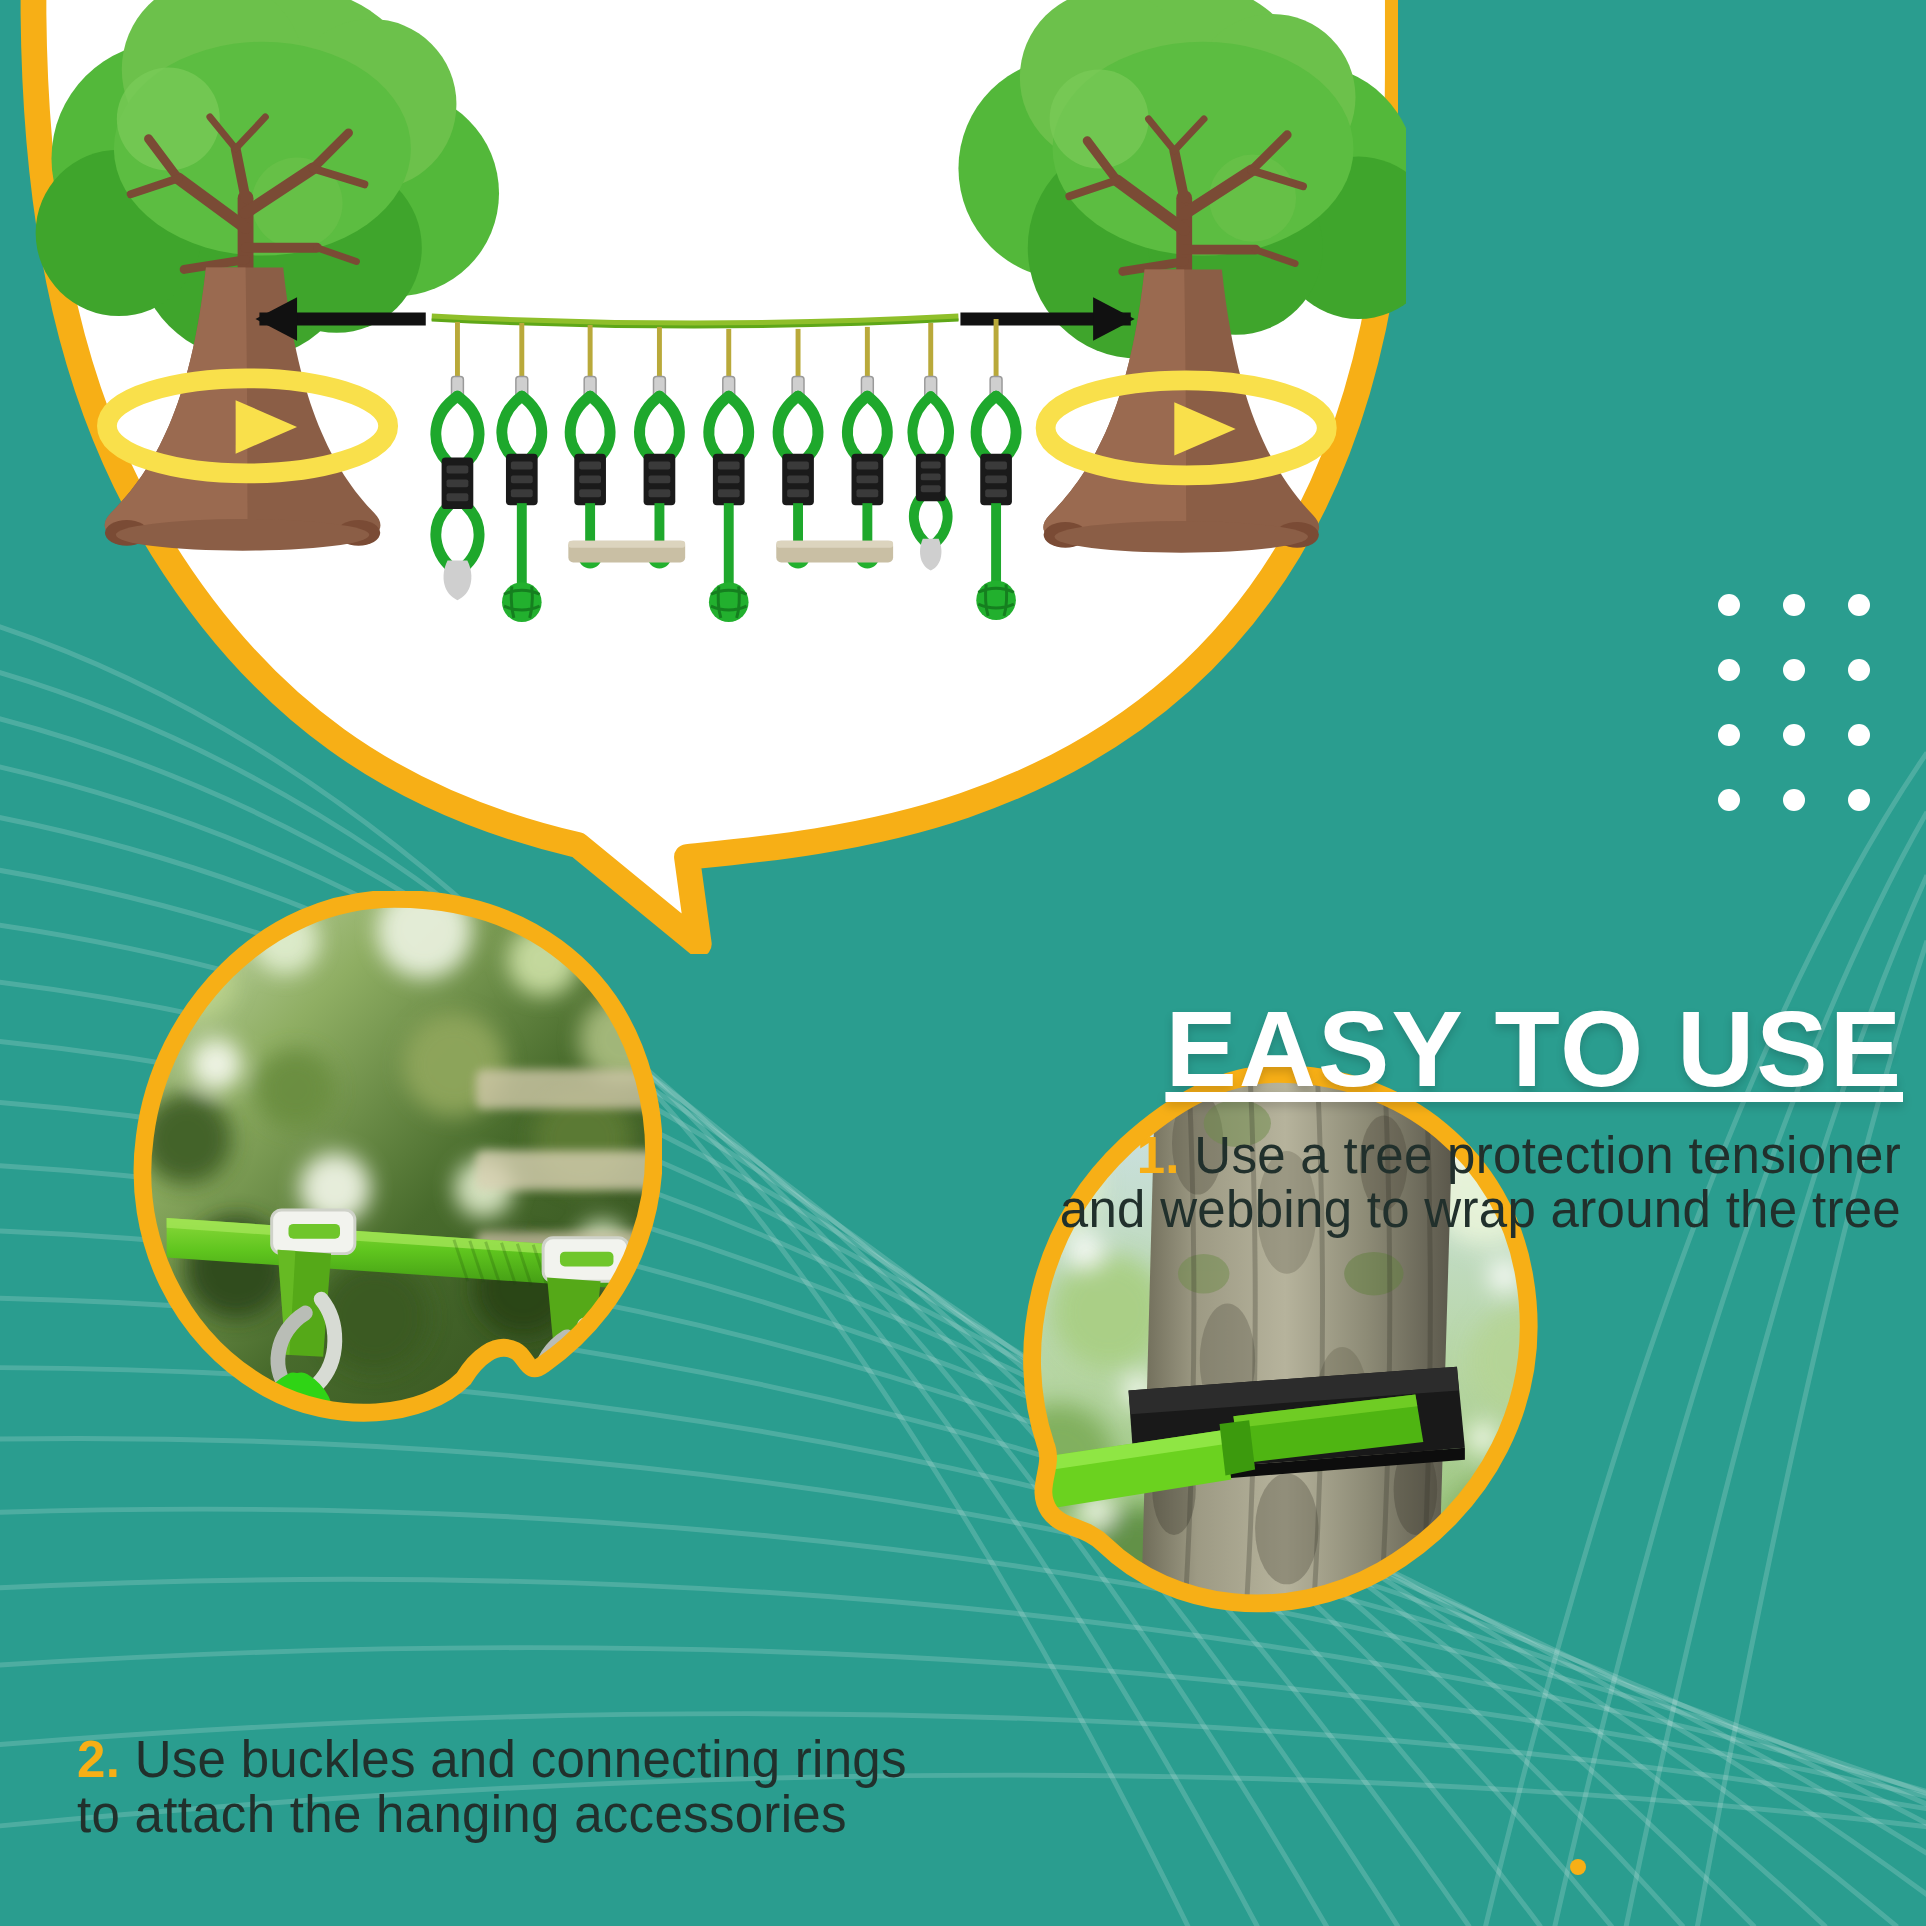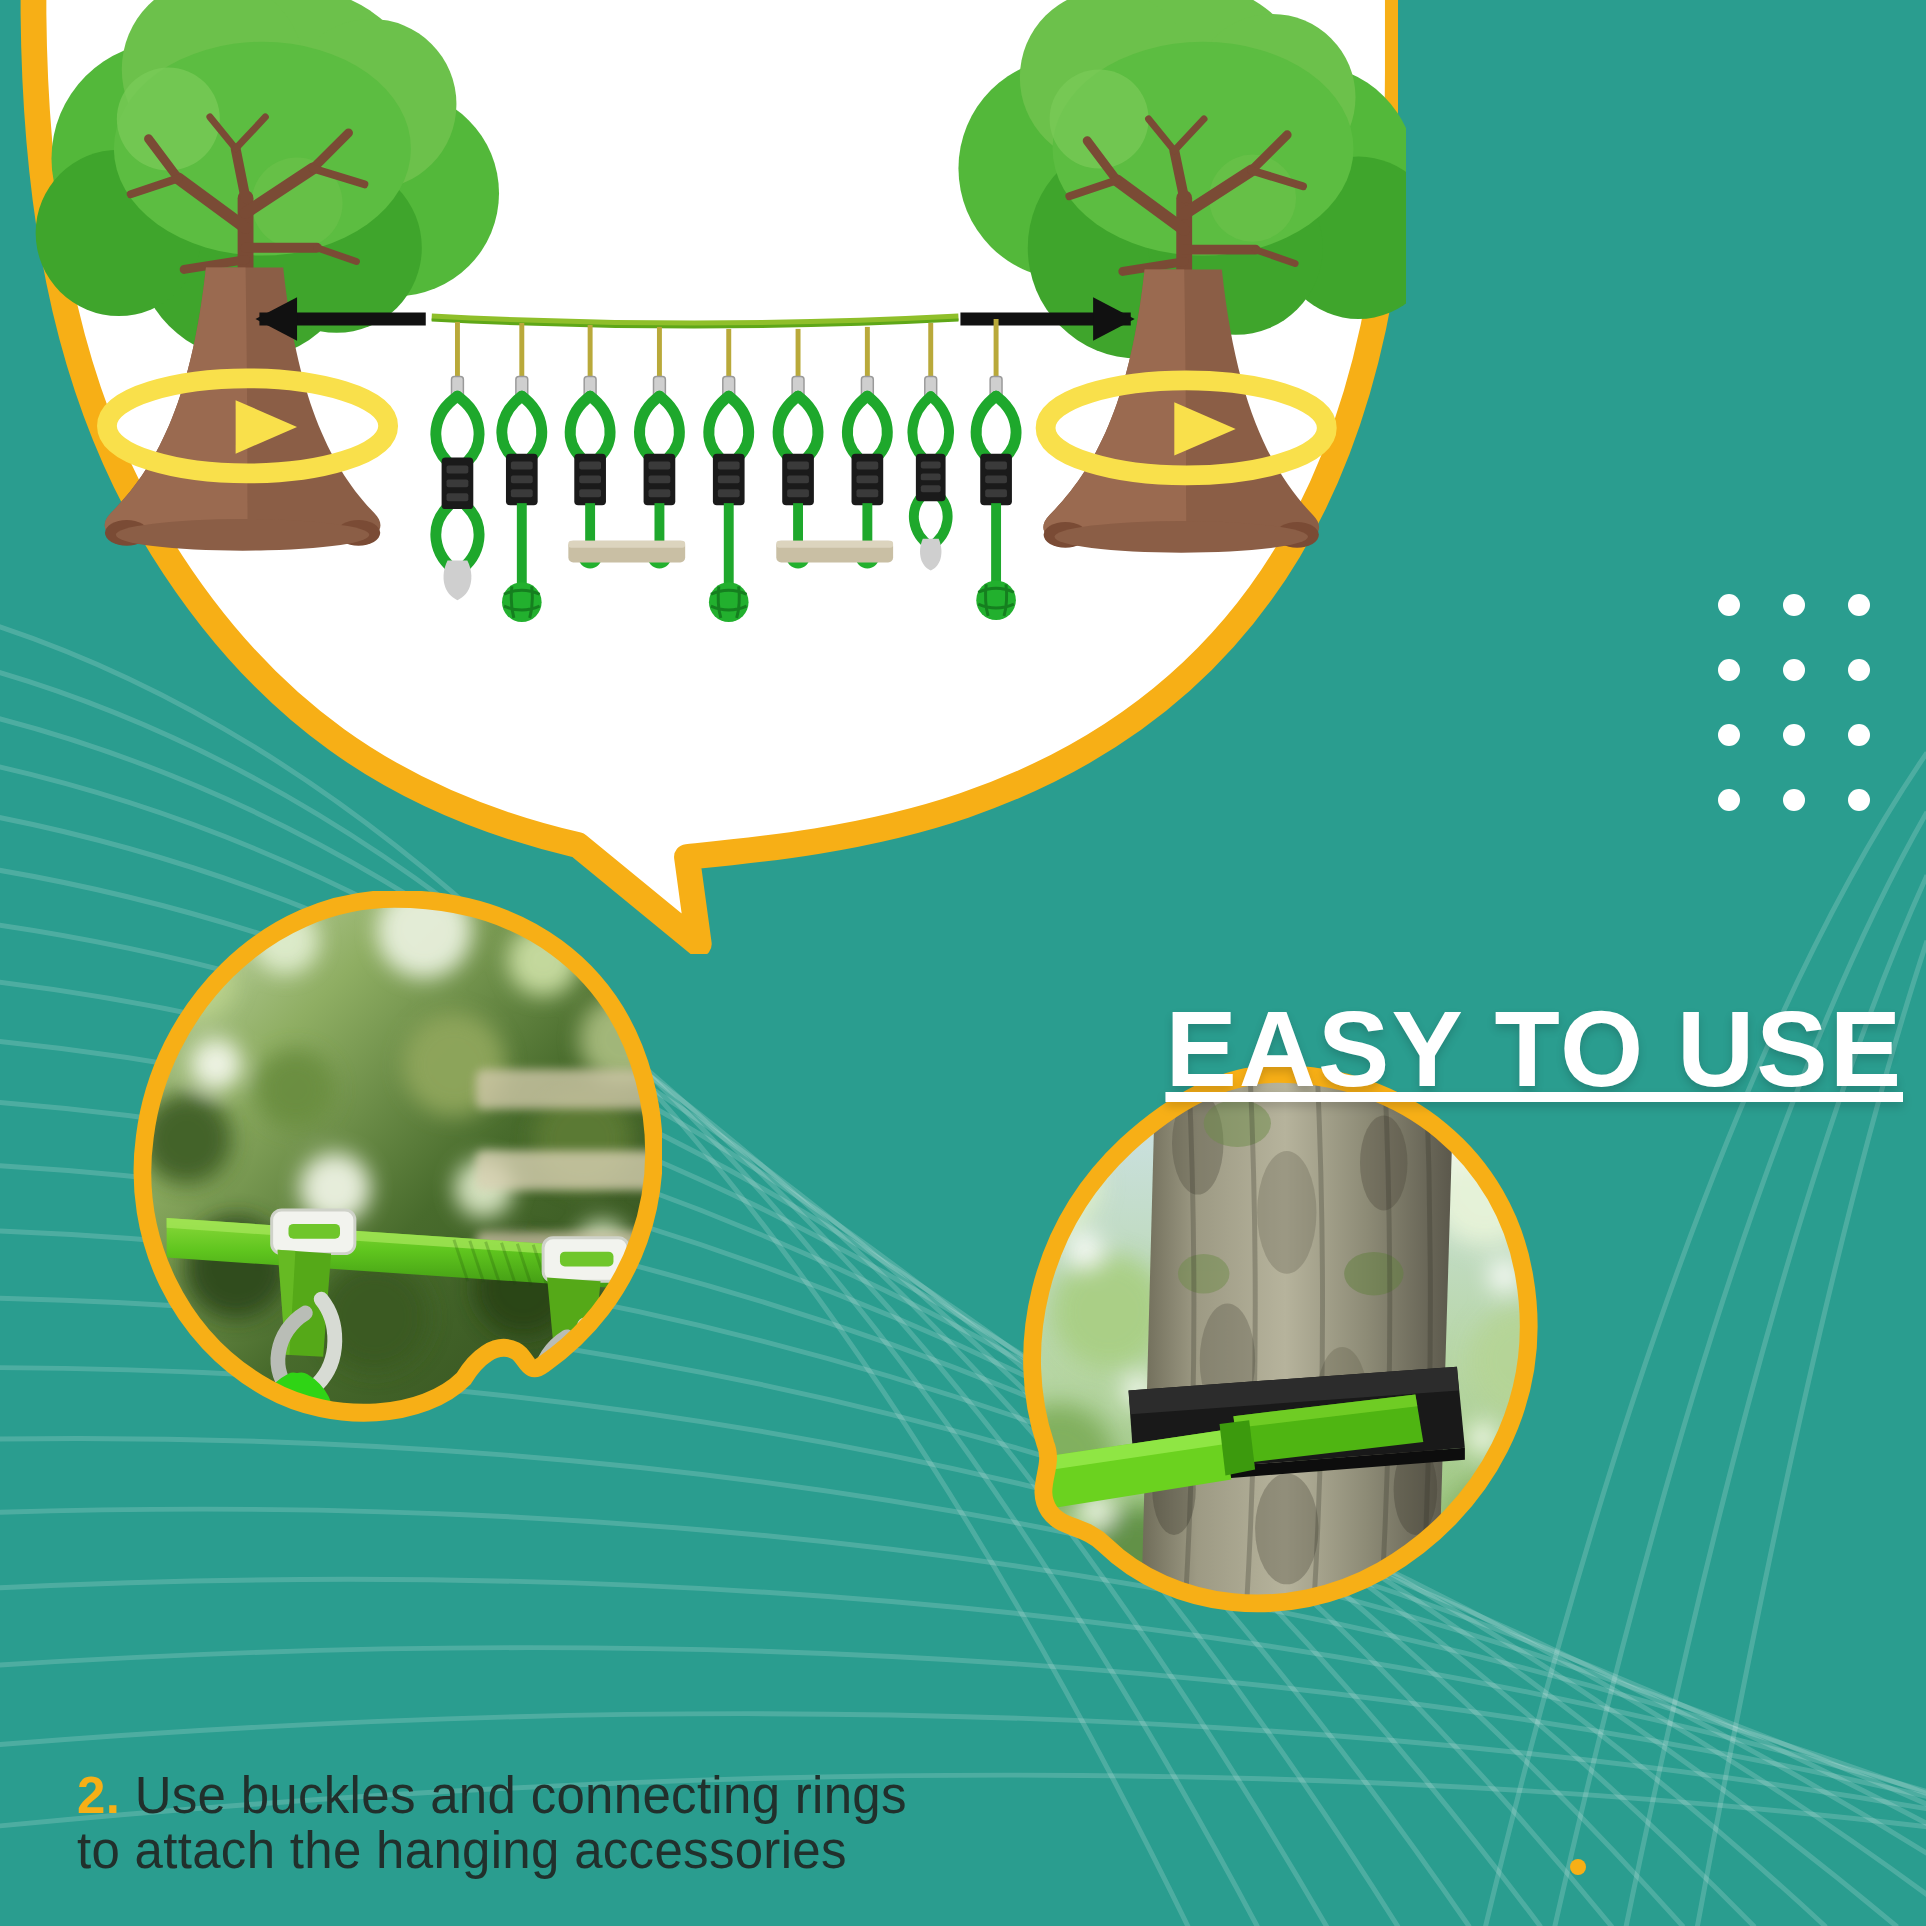--- a/index.html
+++ b/index.html
@@ -42,21 +42,21 @@
   .step1 {
     position:absolute; right:26px; top:1129px; z-index:8;
     width:1119px; text-align:right;
     font-size:51px; line-height:1.06; color:#21302C;
     letter-spacing:0.3px;
   }
   .step1 .num { color:#F7AF16; font-weight:bold; }
 
   
   .step2 {
-    position:absolute; left:77px; top:1768px; z-index:9;
+    position:absolute; left:77px; top:1732px; z-index:9;
     width:1049px; text-align:left;
     font-size:51px; line-height:1.08; color:#21302C;
     letter-spacing:0.3px;
   }
   .step2 .num { color:#F7AF16; font-weight:bold; }
 
   
   .photo { position:absolute; z-index:7; }
   .photo-left  { left:127px;  top:891px;  width:535px; height:535px; }
   .photo-right { left:990px; top:1064px; width:554px; height:554px; }
@@ -375,20 +375,25 @@
         <path d="M1006 508 L1006 588" stroke="#1EA82C" stroke-width="10"></path>
         <circle cx="1006" cy="606" r="20" fill="#22B02E"></circle>
         <path d="M988 598 Q1006 590 1024 598 M988 610 Q1006 618 1024 610 M996 590 Q994 608 998 622 M1016 590 Q1018 608 1014 622" stroke="#157F1F" stroke-width="3" fill="none"></path>
       </g>
 
     </g>
   </svg>
 
   <div class="heading">EASY TO USE</div>
 
+  <div class="step1">
+    <span class="num">1.</span>
+    <span>Use a tree protection tensioner</span><br>
+    <span>and webbing to wrap around the tree</span>
+  </div>
 
   <svg class="photo photo-left" viewBox="0 0 540 540">
     <defs>
       <clipPath id="clipL">
         <path d="M270 8 C400 8 492 78 522 190 C552 302 512 414 420 478
                  C404 490 404 470 392 464 C372 454 352 472 340 492
                  C300 532 210 540 142 502 C52 452 4 350 18 248
                  C34 120 140 8 270 8 Z"></path>
       </clipPath>
       <linearGradient id="bgL" x1="0" y1="0" x2="1" y2="1">

